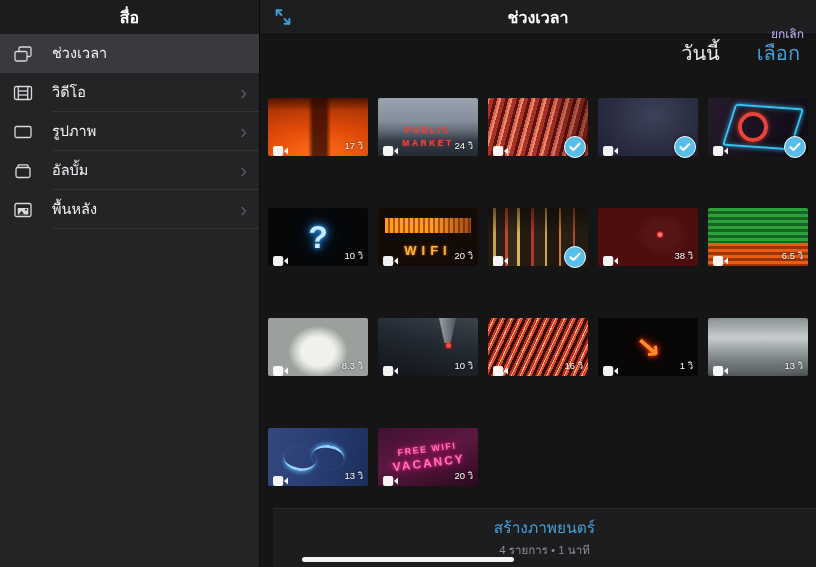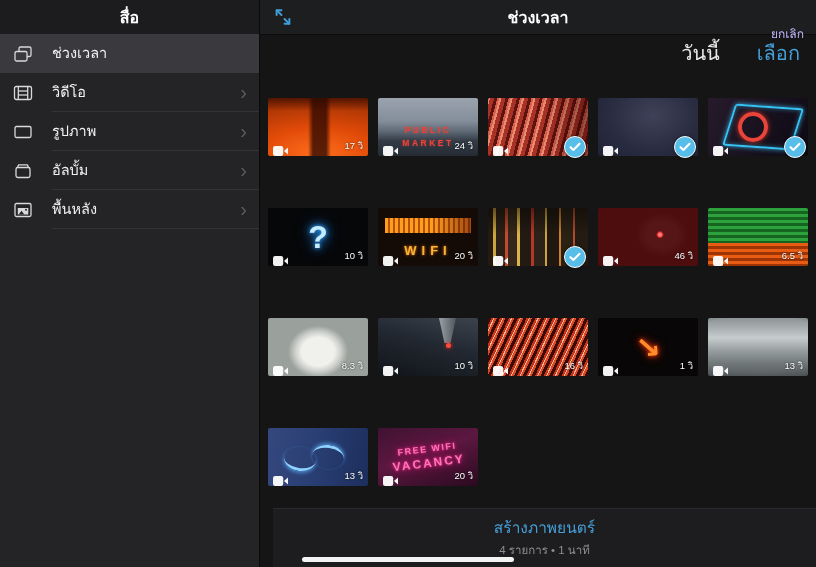--- a/index.html
+++ b/index.html
@@ -335,21 +335,21 @@
   </div>
         <div class="thumb v-lens">
     <div class="thumb-art"></div>
 
     <span class="cam">
       <svg width="15" height="10" viewBox="0 0 15 10">
         <rect x="0" y="0" width="10.2" height="10" rx="2.2" fill="#ffffff"></rect>
         <path d="M11 5 L15 1.6 L15 8.4 Z" fill="#ffffff"></path>
       </svg>
     </span>
-    <span class="dur">46 วิ</span>
+    <span class="dur">38 วิ</span>
 
   </div>
         <div class="thumb v-stripes-go">
     <div class="thumb-art"></div>
 
     <span class="cam">
       <svg width="15" height="10" viewBox="0 0 15 10">
         <rect x="0" y="0" width="10.2" height="10" rx="2.2" fill="#ffffff"></rect>
         <path d="M11 5 L15 1.6 L15 8.4 Z" fill="#ffffff"></path>
       </svg>

